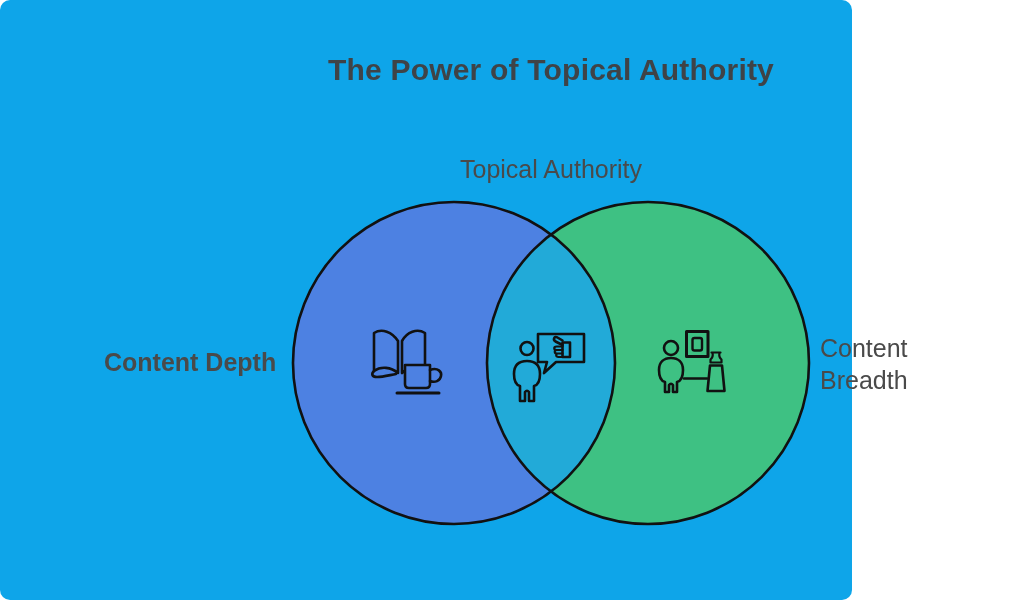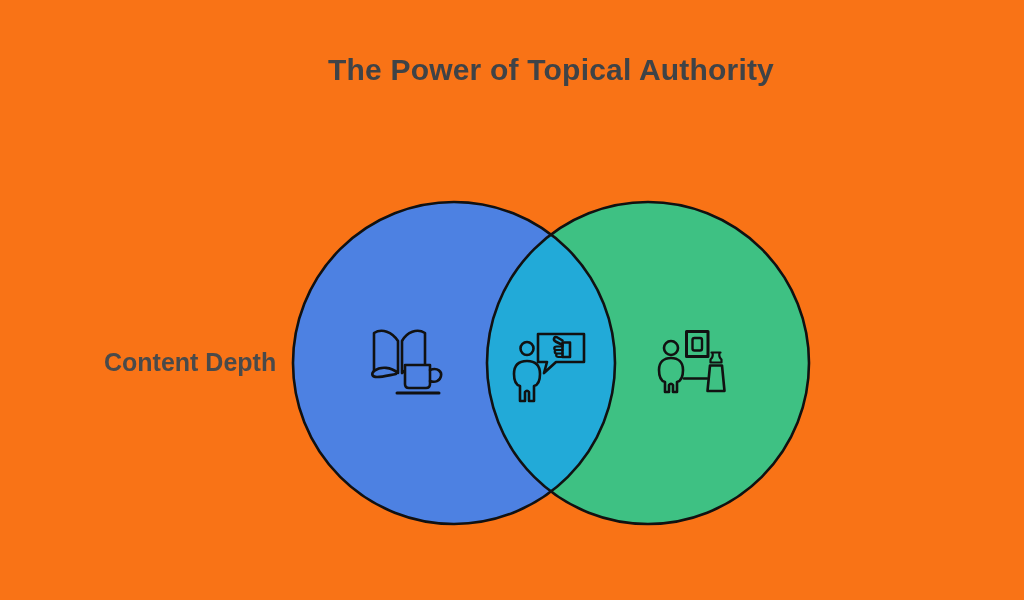--- a/index.html
+++ b/index.html
@@ -4,22 +4,23 @@
 <style>
   html, body { margin: 0; padding: 0; }
   body {
     width: 1024px; height: 600px;
     background: #ffffff;
     font-family: "Liberation Sans", sans-serif;
     overflow: hidden;
   }
   .stage {
     position: relative;
-    width: 1024px; height: 600px;
-    background: #f97316;
+    width: 852px; height: 600px;
+    background: #0ea5e9;
+    border-radius: 10px;
   }
   .title {
     position: absolute;
     top: 53px; left: 551px;
     transform: translateX(-50%);
     font-size: 30px;
     font-weight: 700;
     color: #3f4347;
     white-space: nowrap;
     letter-spacing: 0.2px;
@@ -55,21 +56,23 @@
     top: 0; left: 0;
   }
 </style>
 </head>
 <body>
 
 <div class="stage">
 
   <div class="title">The Power of Topical Authority</div>
 
+  <div class="center-label">Topical Authority</div>
   <div class="left-label">Content Depth</div>
+  <div class="right-label">Content Breadth</div>
 
   <svg class="venn-svg" width="1024" height="600" viewBox="0 0 1024 600">
     <defs>
       <clipPath id="leftClip">
           <circle cx="454" cy="363" r="161"></circle>
         </clipPath>
     </defs>
 
     <circle cx="454" cy="363" r="161" fill="#4d81e2"></circle>
     <circle cx="648" cy="363" r="161" fill="#3ec183"></circle>

